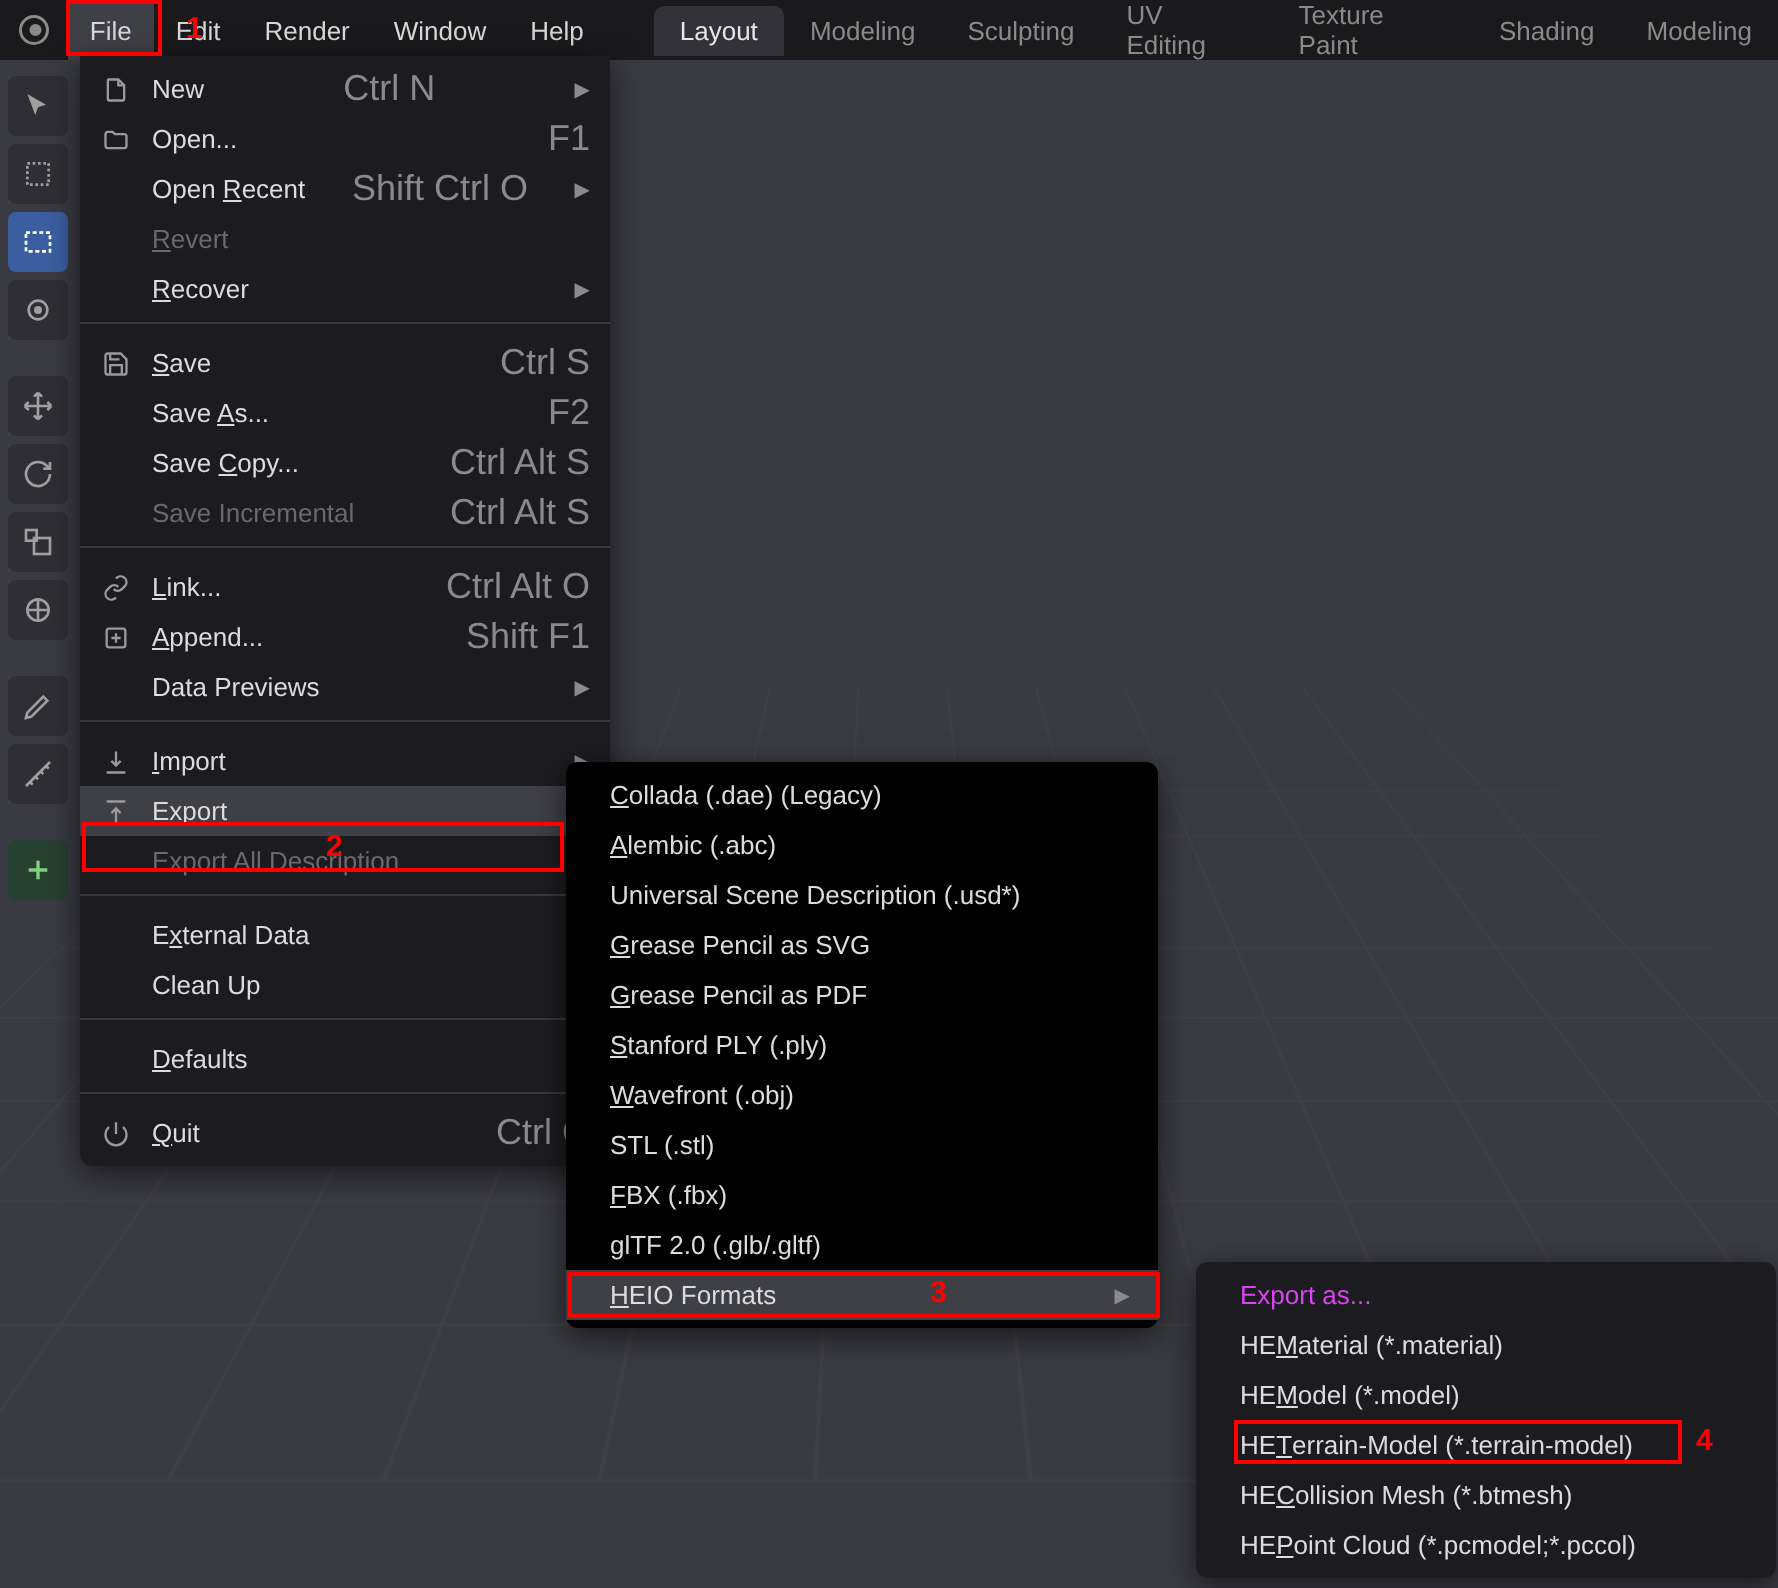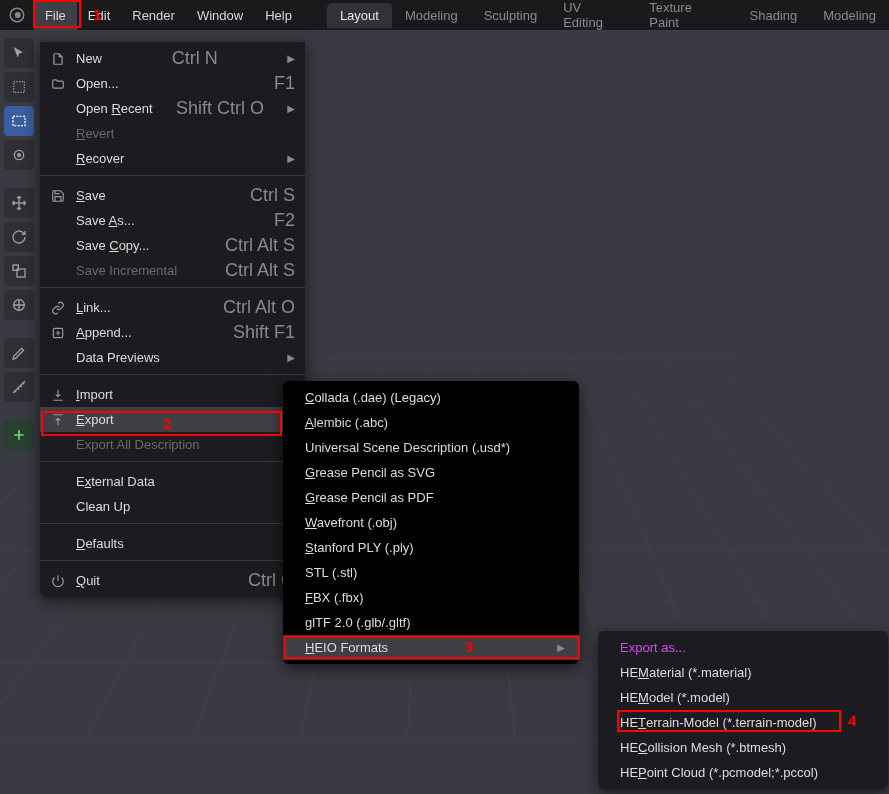--- a/index.html
+++ b/index.html
@@ -16,21 +16,21 @@
 .tab.active { background: #323238; color: #e6e6e6; }
 .left-toolbar { position: absolute; left: 4px; top: 38px; width: 32px; display: flex; flex-direction: column; gap: 4px; z-index: 5; }
 .tool-btn { width: 30px; height: 30px; background: #2e2e34; border-radius: 4px; display: flex; align-items: center; justify-content: center; color: #a0a0a0; }
 .tool-btn.active { background: #3a5ea0; color: #fff; }
 .tool-btn.add { background: #284030; color: #7fd080; }
 .tool-gap { height: 10px; }
 .viewport { position: absolute; left: 0; top: 30px; right: 0; bottom: 0; background: #3a3a42; overflow: hidden; }
 .viewport-header { position: absolute; left: 38px; top: 0; height: 28px; display: flex; align-items: center; gap: 18px; padding-left: 245px; color: #c8c8c8; z-index: 6; }
 .viewport-header span { cursor: default; }
 .vp-icon-btn { position: absolute; right: 4px; top: 3px; width: 24px; height: 24px; background: #2e2e34; border-radius: 4px; display: flex; align-items: center; justify-content: center; color: #a0a0a0; z-index: 6;}
-.dropdown { position: absolute; left: 40px; top: 42px; width: 265px; background: #1c1c20; border-radius: 0 0 6px 6px; box-shadow: 0 4px 16px rgba(0,0,0,0.6); z-index: 20; padding: 4px 0; }
+.dropdown { position: absolute; left: 40px; top: 28px; width: 265px; background: #1c1c20; border-radius: 0 0 6px 6px; box-shadow: 0 4px 16px rgba(0,0,0,0.6); z-index: 20; padding: 4px 0; }
 .dd-item { height: 25px; display: flex; align-items: center; padding: 0 10px 0 36px; position: relative; color: #dcdcdc; }
 .dd-item.disabled { color: #6a6a6a; }
 .dd-item.highlighted { background: #3f3f46; }
 .dd-icon { position: absolute; left: 10px; width: 16px; height: 16px; color: #9a9a9a; display: flex; align-items: center; justify-content: center; }
 .dd-shortcut { margin-left: auto; color: #8a8a8a; font-size: 18px; }
 .dd-arrow { margin-left: auto; color: #8a8a8a; font-size: 10px; }
 .dd-sep { height: 8px; border-top: 1px solid #38383e; margin-top: 4px; }
 .submenu { position: absolute; left: 283px; top: 381px; width: 296px; background: #000000; border-radius: 6px; box-shadow: 0 4px 16px rgba(0,0,0,0.6); z-index: 21; padding: 4px 0; }
 .sub-item { height: 25px; display: flex; align-items: center; padding: 0 14px 0 22px; color: #dcdcdc; position: relative; }
 .sub-item.highlighted { background: #3f3f46; justify-content: center; }
@@ -292,24 +292,24 @@
     <div class="sub-item">
       <span>Universal Scene Description (.usd*)</span>
     </div>
     <div class="sub-item">
       <span><span class="underline-char">G</span>rease Pencil as SVG</span>
     </div>
     <div class="sub-item">
       <span><span class="underline-char">G</span>rease Pencil as PDF</span>
     </div>
     <div class="sub-item">
+      <span><span class="underline-char">S</span>tanford PLY (.ply)</span>
+    </div>
+    <div class="sub-item">
       <span><span class="underline-char">W</span>avefront (.obj)</span>
-    </div>
-    <div class="sub-item">
-      <span><span class="underline-char">S</span>tanford PLY (.ply)</span>
     </div>
     <div class="sub-item">
       <span>STL (.stl)</span>
     </div>
     <div class="sub-item">
       <span><span class="underline-char">F</span>BX (.fbx)</span>
     </div>
     <div class="sub-item">
       <span>glTF 2.0 (.glb/.gltf)</span>
     </div>

